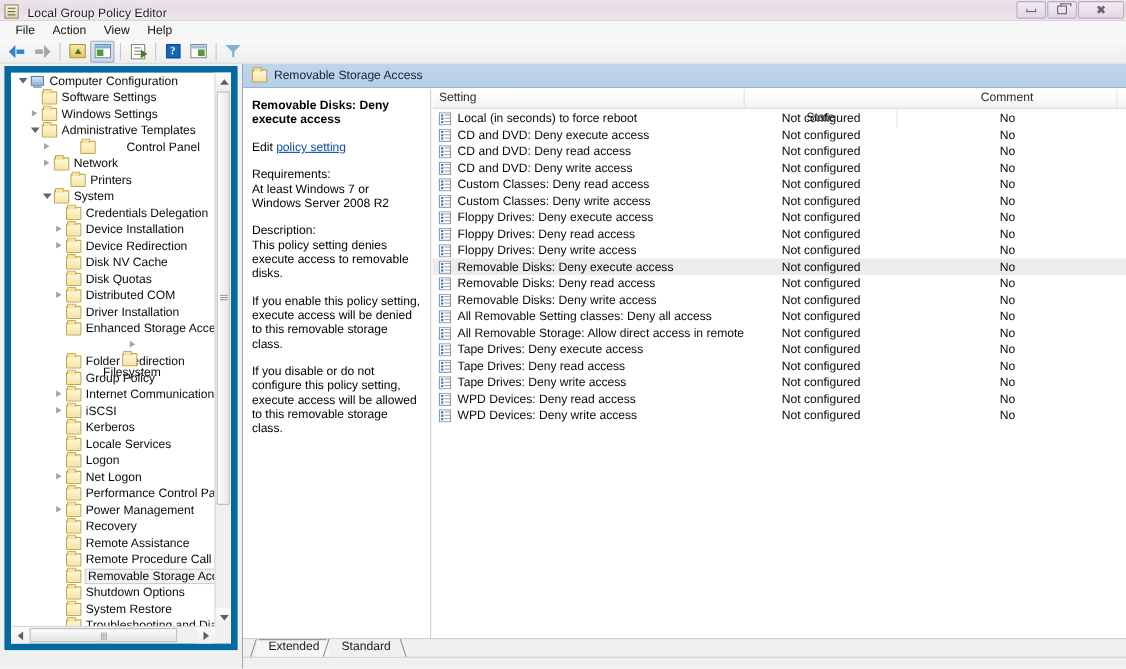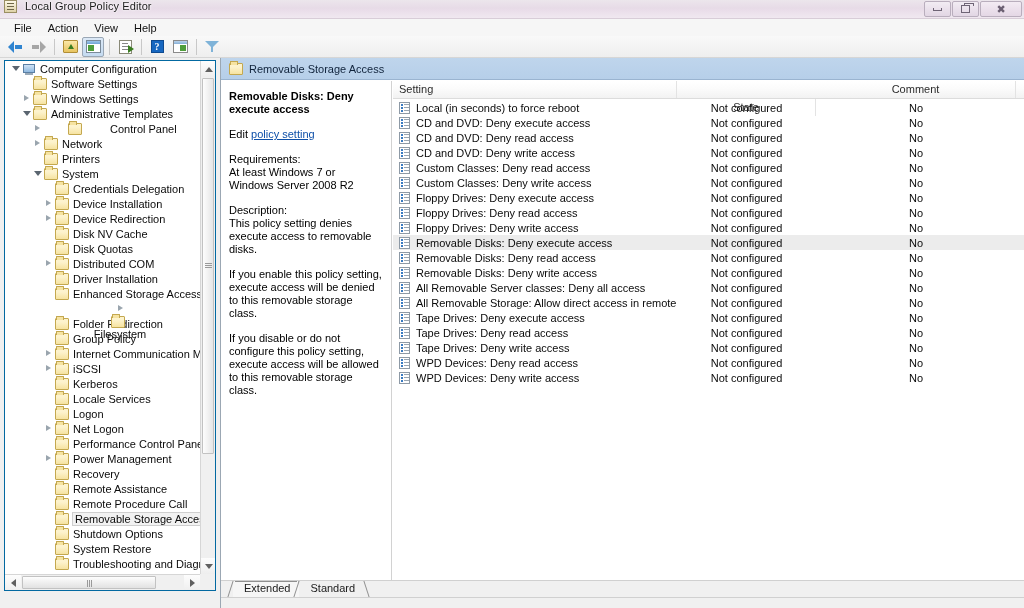--- a/index.html
+++ b/index.html
@@ -15,21 +15,21 @@
     position: relative;
     width: 1024px; height: 608px;
     background: #f0f0f0;
   }
 
   
   #titlebar {
     position: absolute; left: 0; top: 0; width: 1024px; height: 19px;
     background: linear-gradient(to bottom, #ece6ec 0%, #e7dbe7 45%, #e9dde9 55%, #f0e8f0 100%);
     border-bottom: 1px solid #d8cdd8;
-    display: flex; align-items: flex-start;
+    display: flex; align-items: flex-end;
   }
   #titlebar .tb-icon {
     width: 16px; height: 14px; margin-left: 4px; margin-right: 5px;
     position: relative; flex: none;
   }
   .appicon {
     width: 13px; height: 13px;
     background: linear-gradient(to bottom,#fdf8e6,#ded2a8);
     border: 1px solid #9a8f63;
     position: relative;
@@ -173,21 +173,21 @@
   #main {
     position: absolute; left: 0; top: 58px; width: 1024px; height: 550px;
     background: #f0f0f0;
   }
 
   
   #treepane {
     position: absolute; left: 4px; top: 2px;
     width: 212px; height: 531px;
     background: #ffffff;
-    border: 1px solid #0369a1;
+    border: 6px solid #0369a1;
     overflow: hidden;
   }
   #treeinner {
     position: absolute; left: 0; top: 0; right: 15px; bottom: 16px;
     overflow: hidden;
   }
   .tnode {
     display: flex; align-items: center;
     height: 15px; white-space: nowrap;
     padding-right: 2px;
@@ -510,21 +510,21 @@
             <span class="tico-folder"></span>
             <span class="tlabel">Control Panel</span>
           </div>
           <div class="tnode" style="padding-left: 26px;">
             <span class="tw">
               <span class="tri-closed"></span>
             </span>
             <span class="tico-folder"></span>
             <span class="tlabel">Network</span>
           </div>
-          <div class="tnode" style="padding-left: 26px;">
+          <div class="tnode" style="padding-left: 41px;">
             <span class="tw"></span>
             <span class="tico-folder"></span>
             <span class="tlabel">Printers</span>
           </div>
           <div class="tnode" style="padding-left: 26px;">
             <span class="tw">
               <span class="tri-open"></span>
             </span>
             <span class="tico-folder"></span>
             <span class="tlabel">System</span>
@@ -838,21 +838,21 @@
                 <div class="cell-setting">
                   <span class="polico"></span>
                   <span>Removable Disks: Deny write access</span>
                 </div>
                 <div class="cell-state">Not configured</div>
                 <div class="cell-comment">No</div>
               </div>
               <div class="lv-row">
                 <div class="cell-setting">
                   <span class="polico"></span>
-                  <span>All Removable Server classes: Deny all access</span>
+                  <span>All Removable Setting classes: Deny all access</span>
                 </div>
                 <div class="cell-state">Not configured</div>
                 <div class="cell-comment">No</div>
               </div>
               <div class="lv-row">
                 <div class="cell-setting">
                   <span class="polico"></span>
                   <span>All Removable Storage: Allow direct access in remote sessions</span>
                 </div>
                 <div class="cell-state">Not configured</div>

